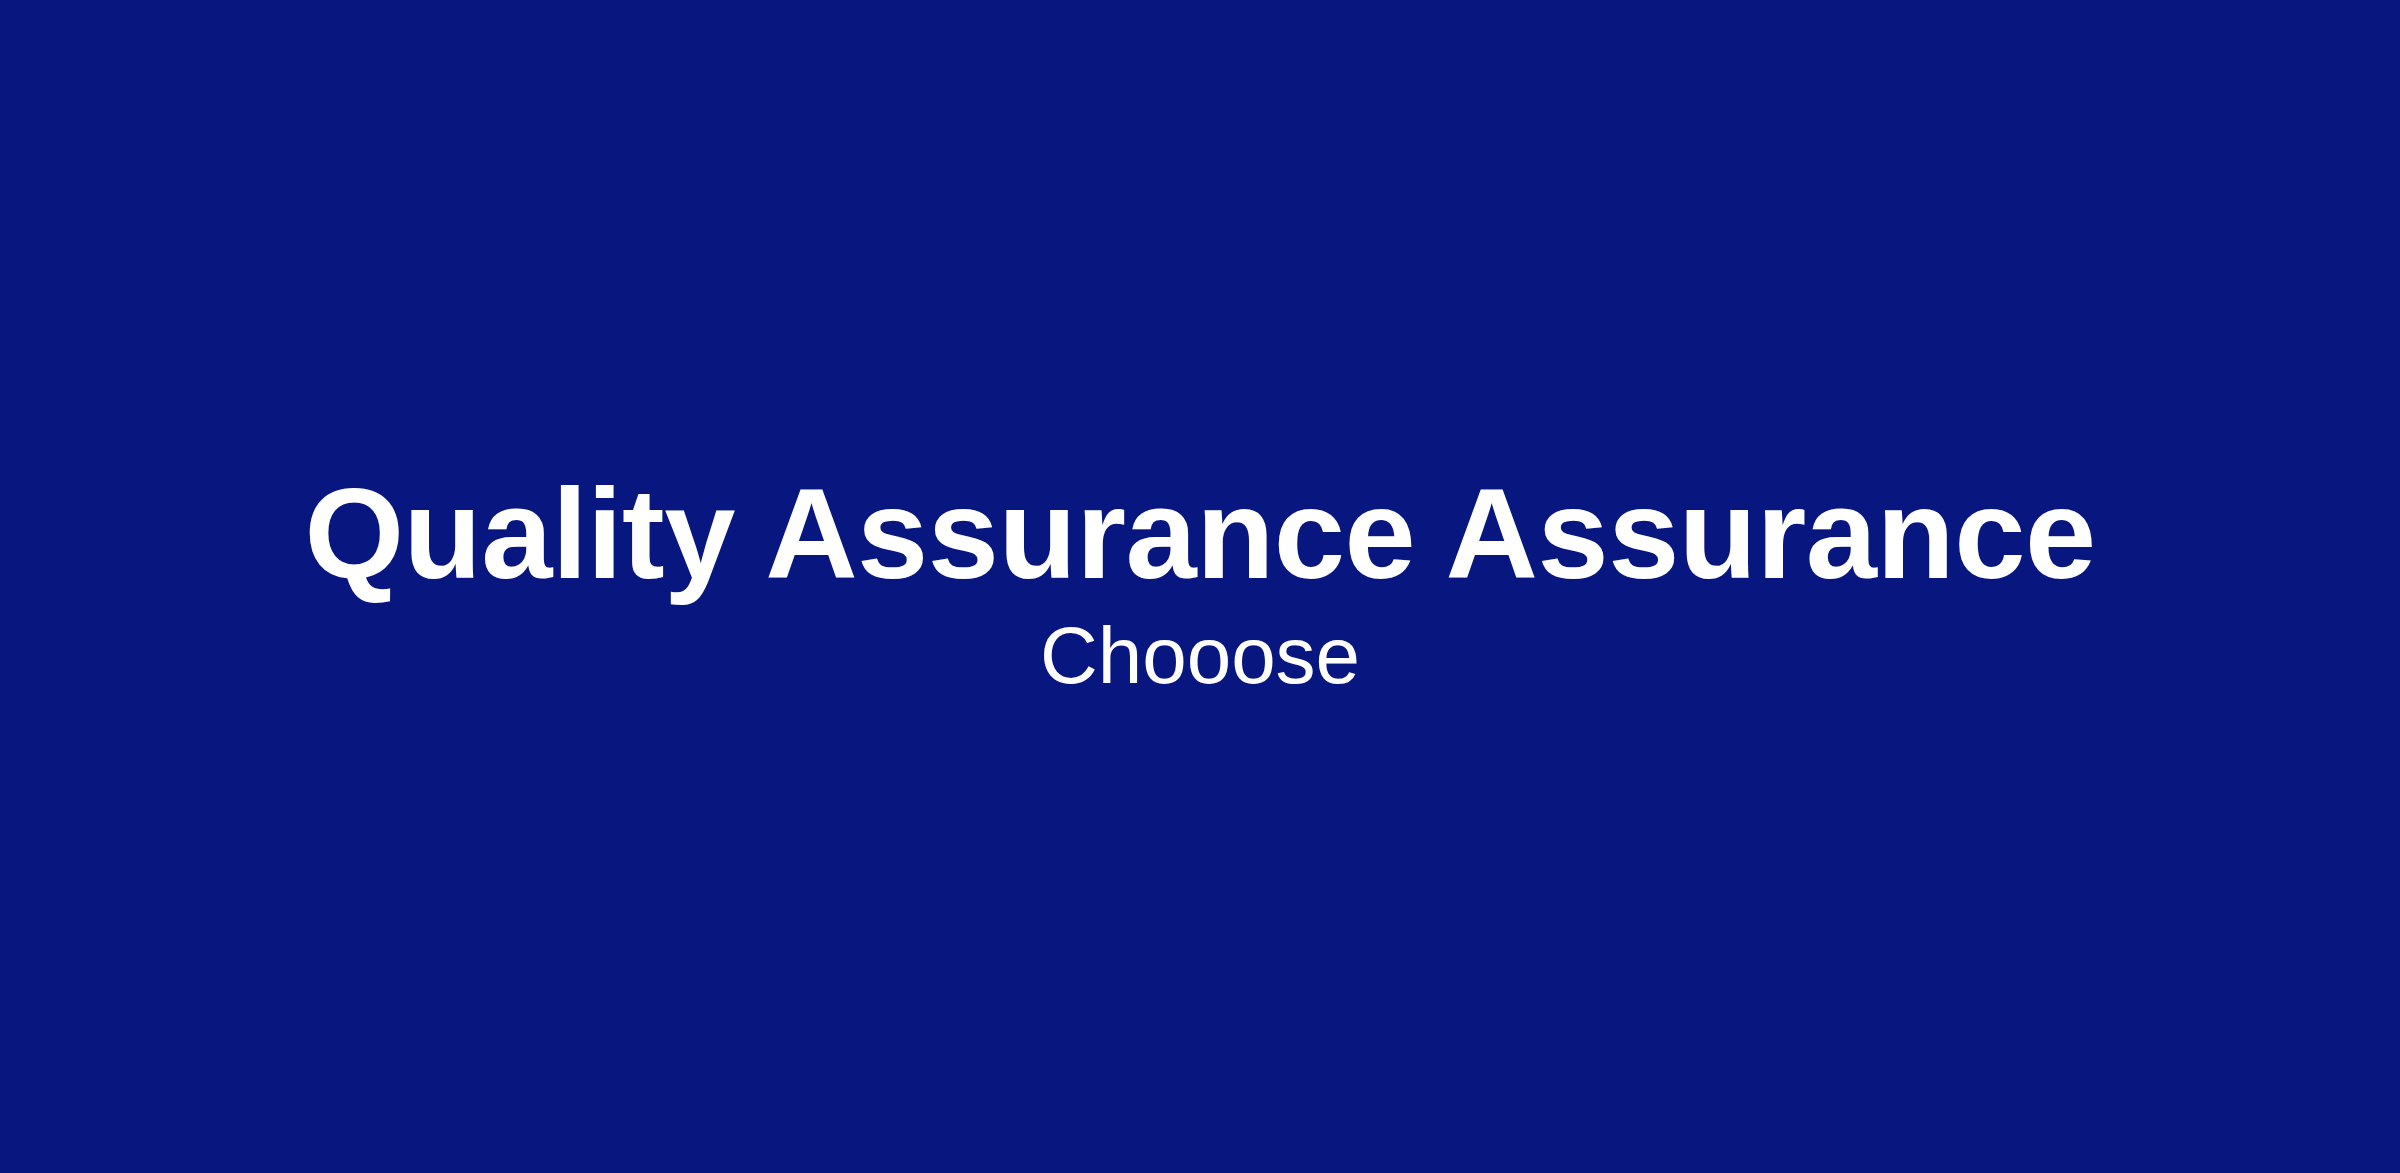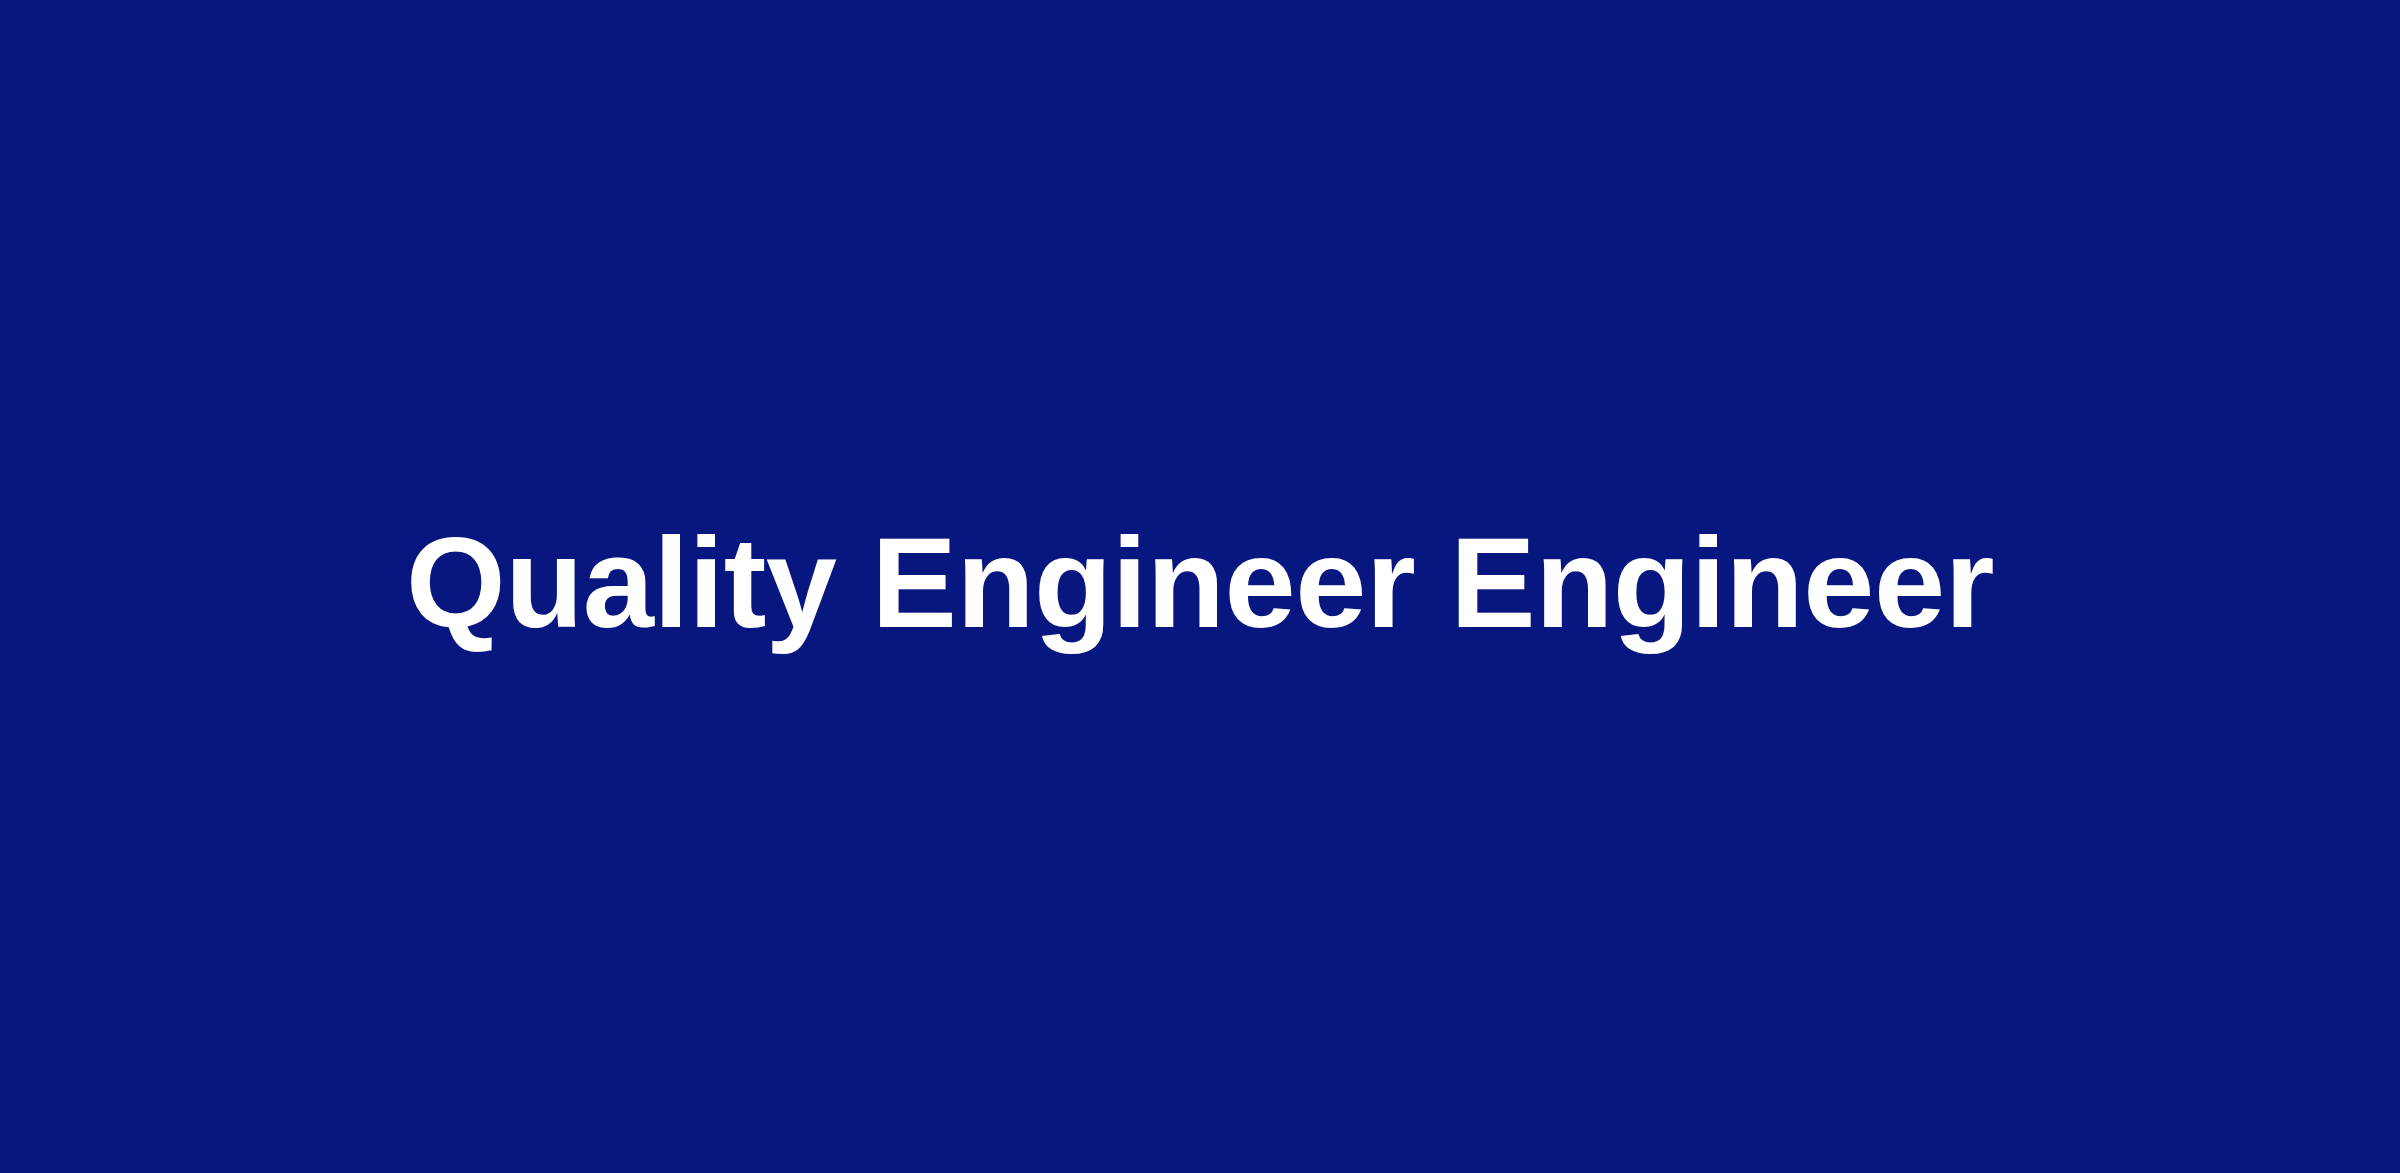--- a/index.html
+++ b/index.html
@@ -67,18 +67,19 @@
     white-space: nowrap;
   }
 </style>
 </head>
 <body style="background: rgb(8, 23, 128);">
 
 <div id="slide" style="background: rgb(8, 23, 128);">
 
   <div id="title-block">
 
-    <h1 id="page-title" style="color: rgb(255, 255, 255);">Quality Engineer Engineer</h1>
+    <h1 id="page-title" style="color: rgb(255, 255, 255);">Quality Assurance Assurance</h1>
 
+    <div id="page-subtitle" style="color: rgb(255, 255, 255);">Chooose</div>
 
   </div>
 
 </div>
 
 </body></html>

